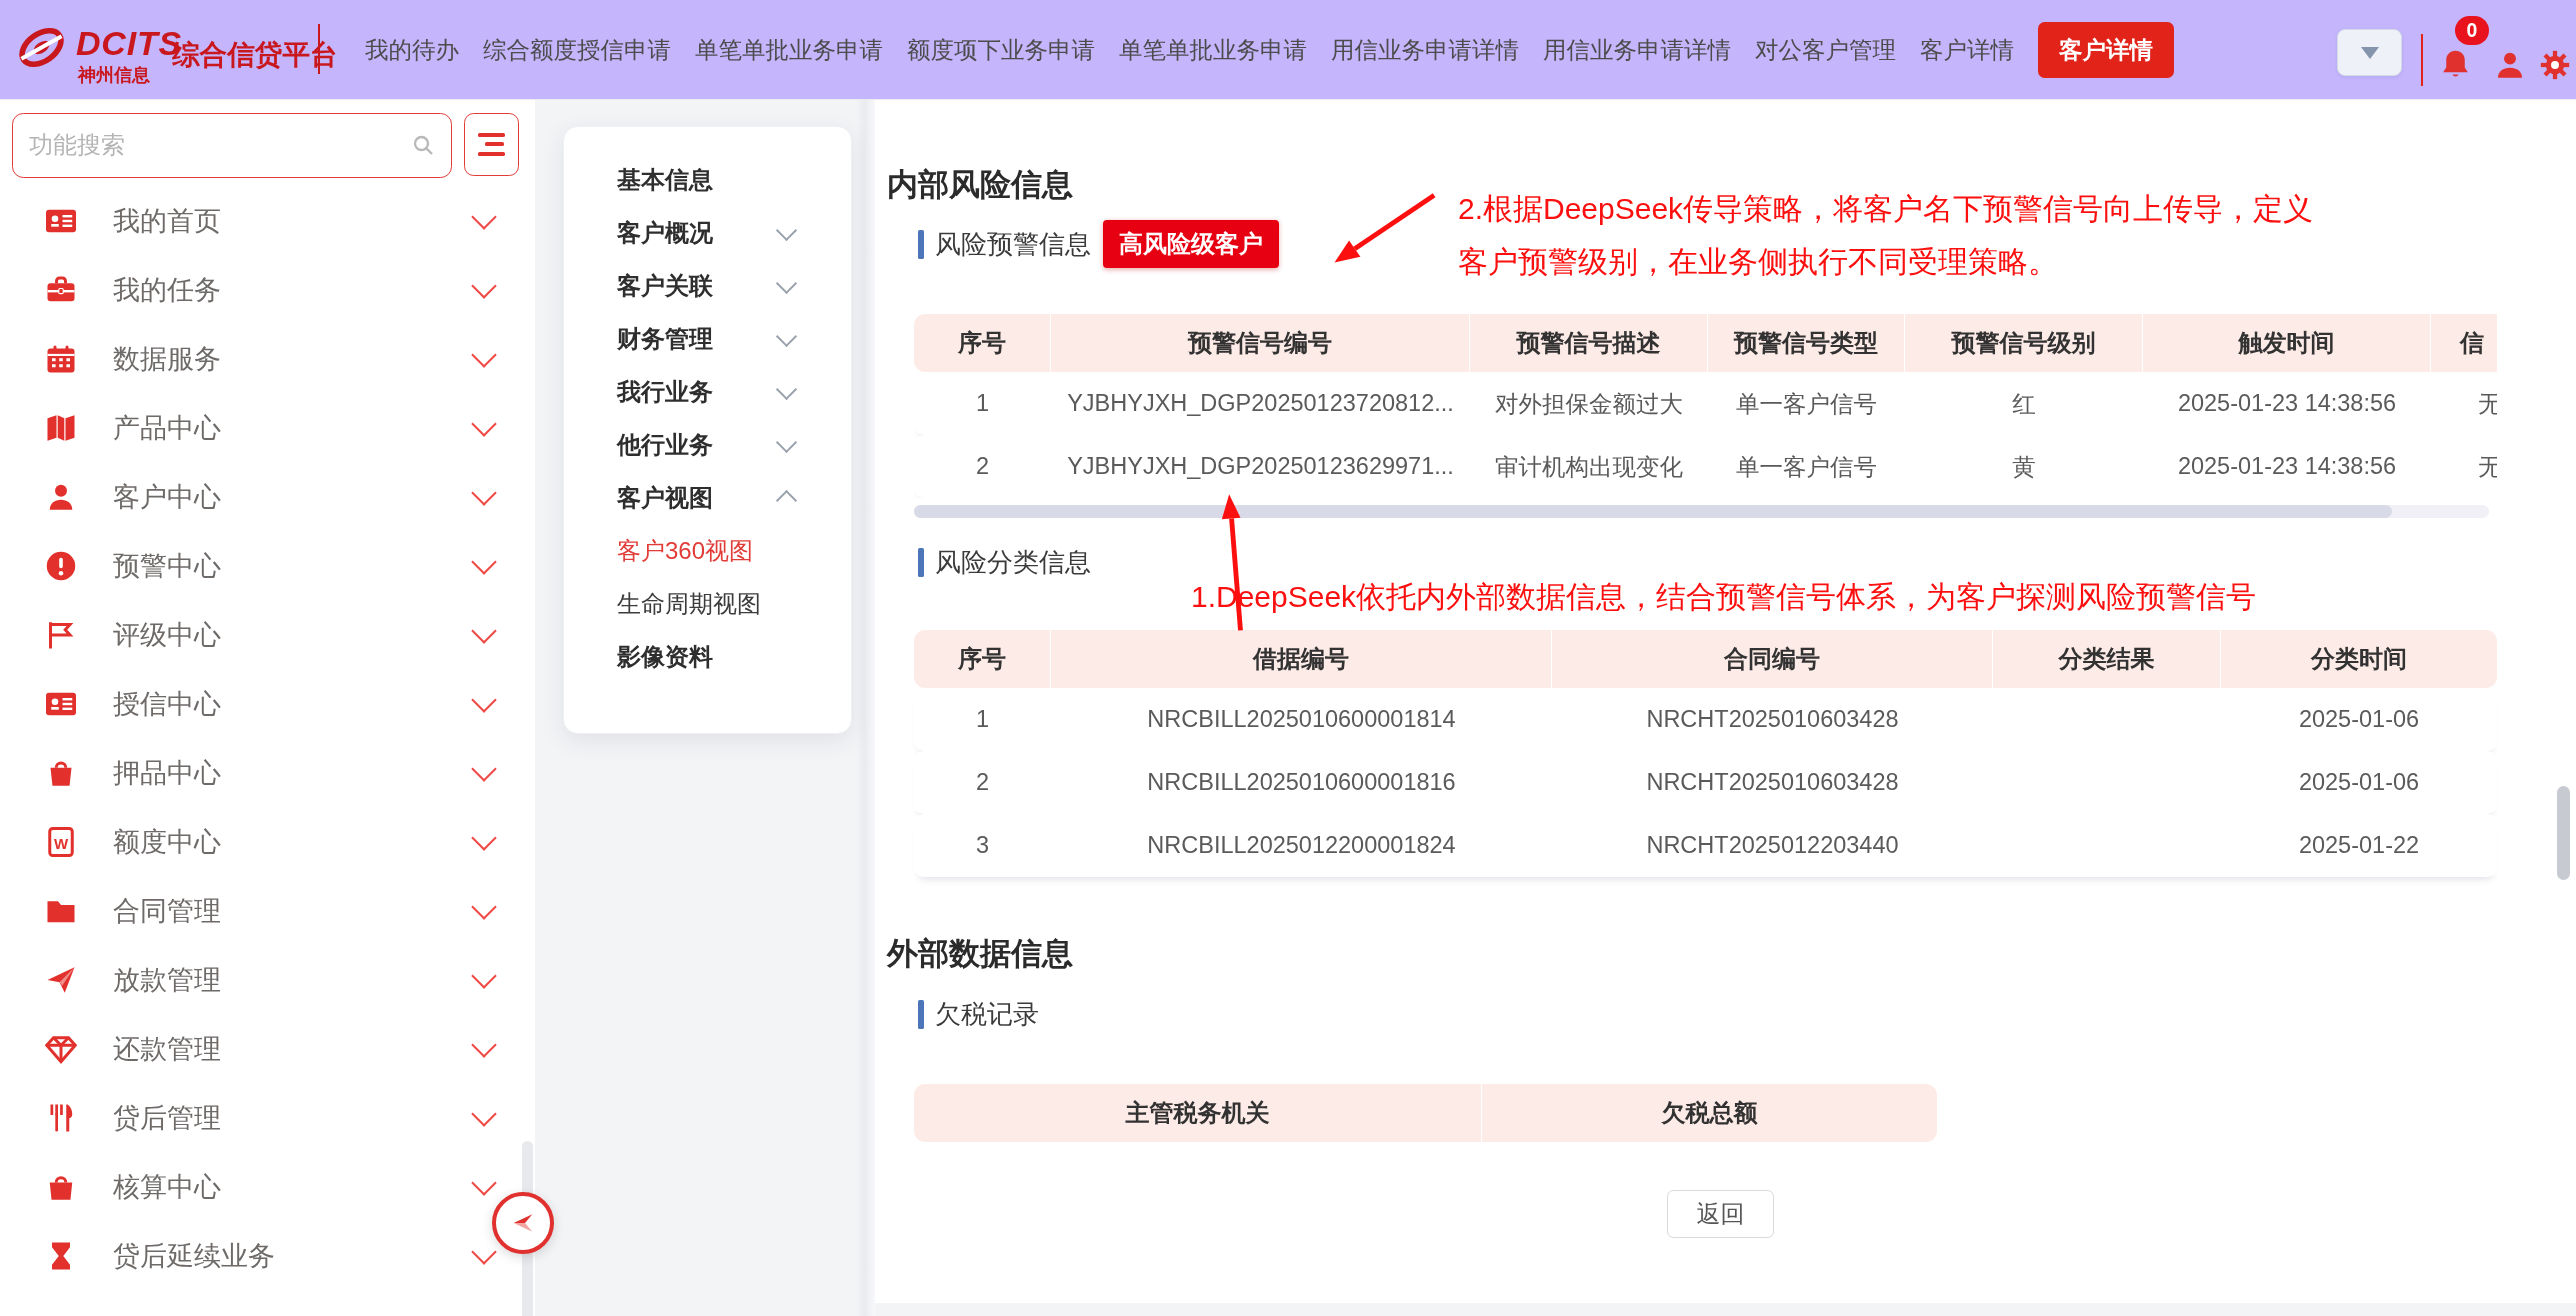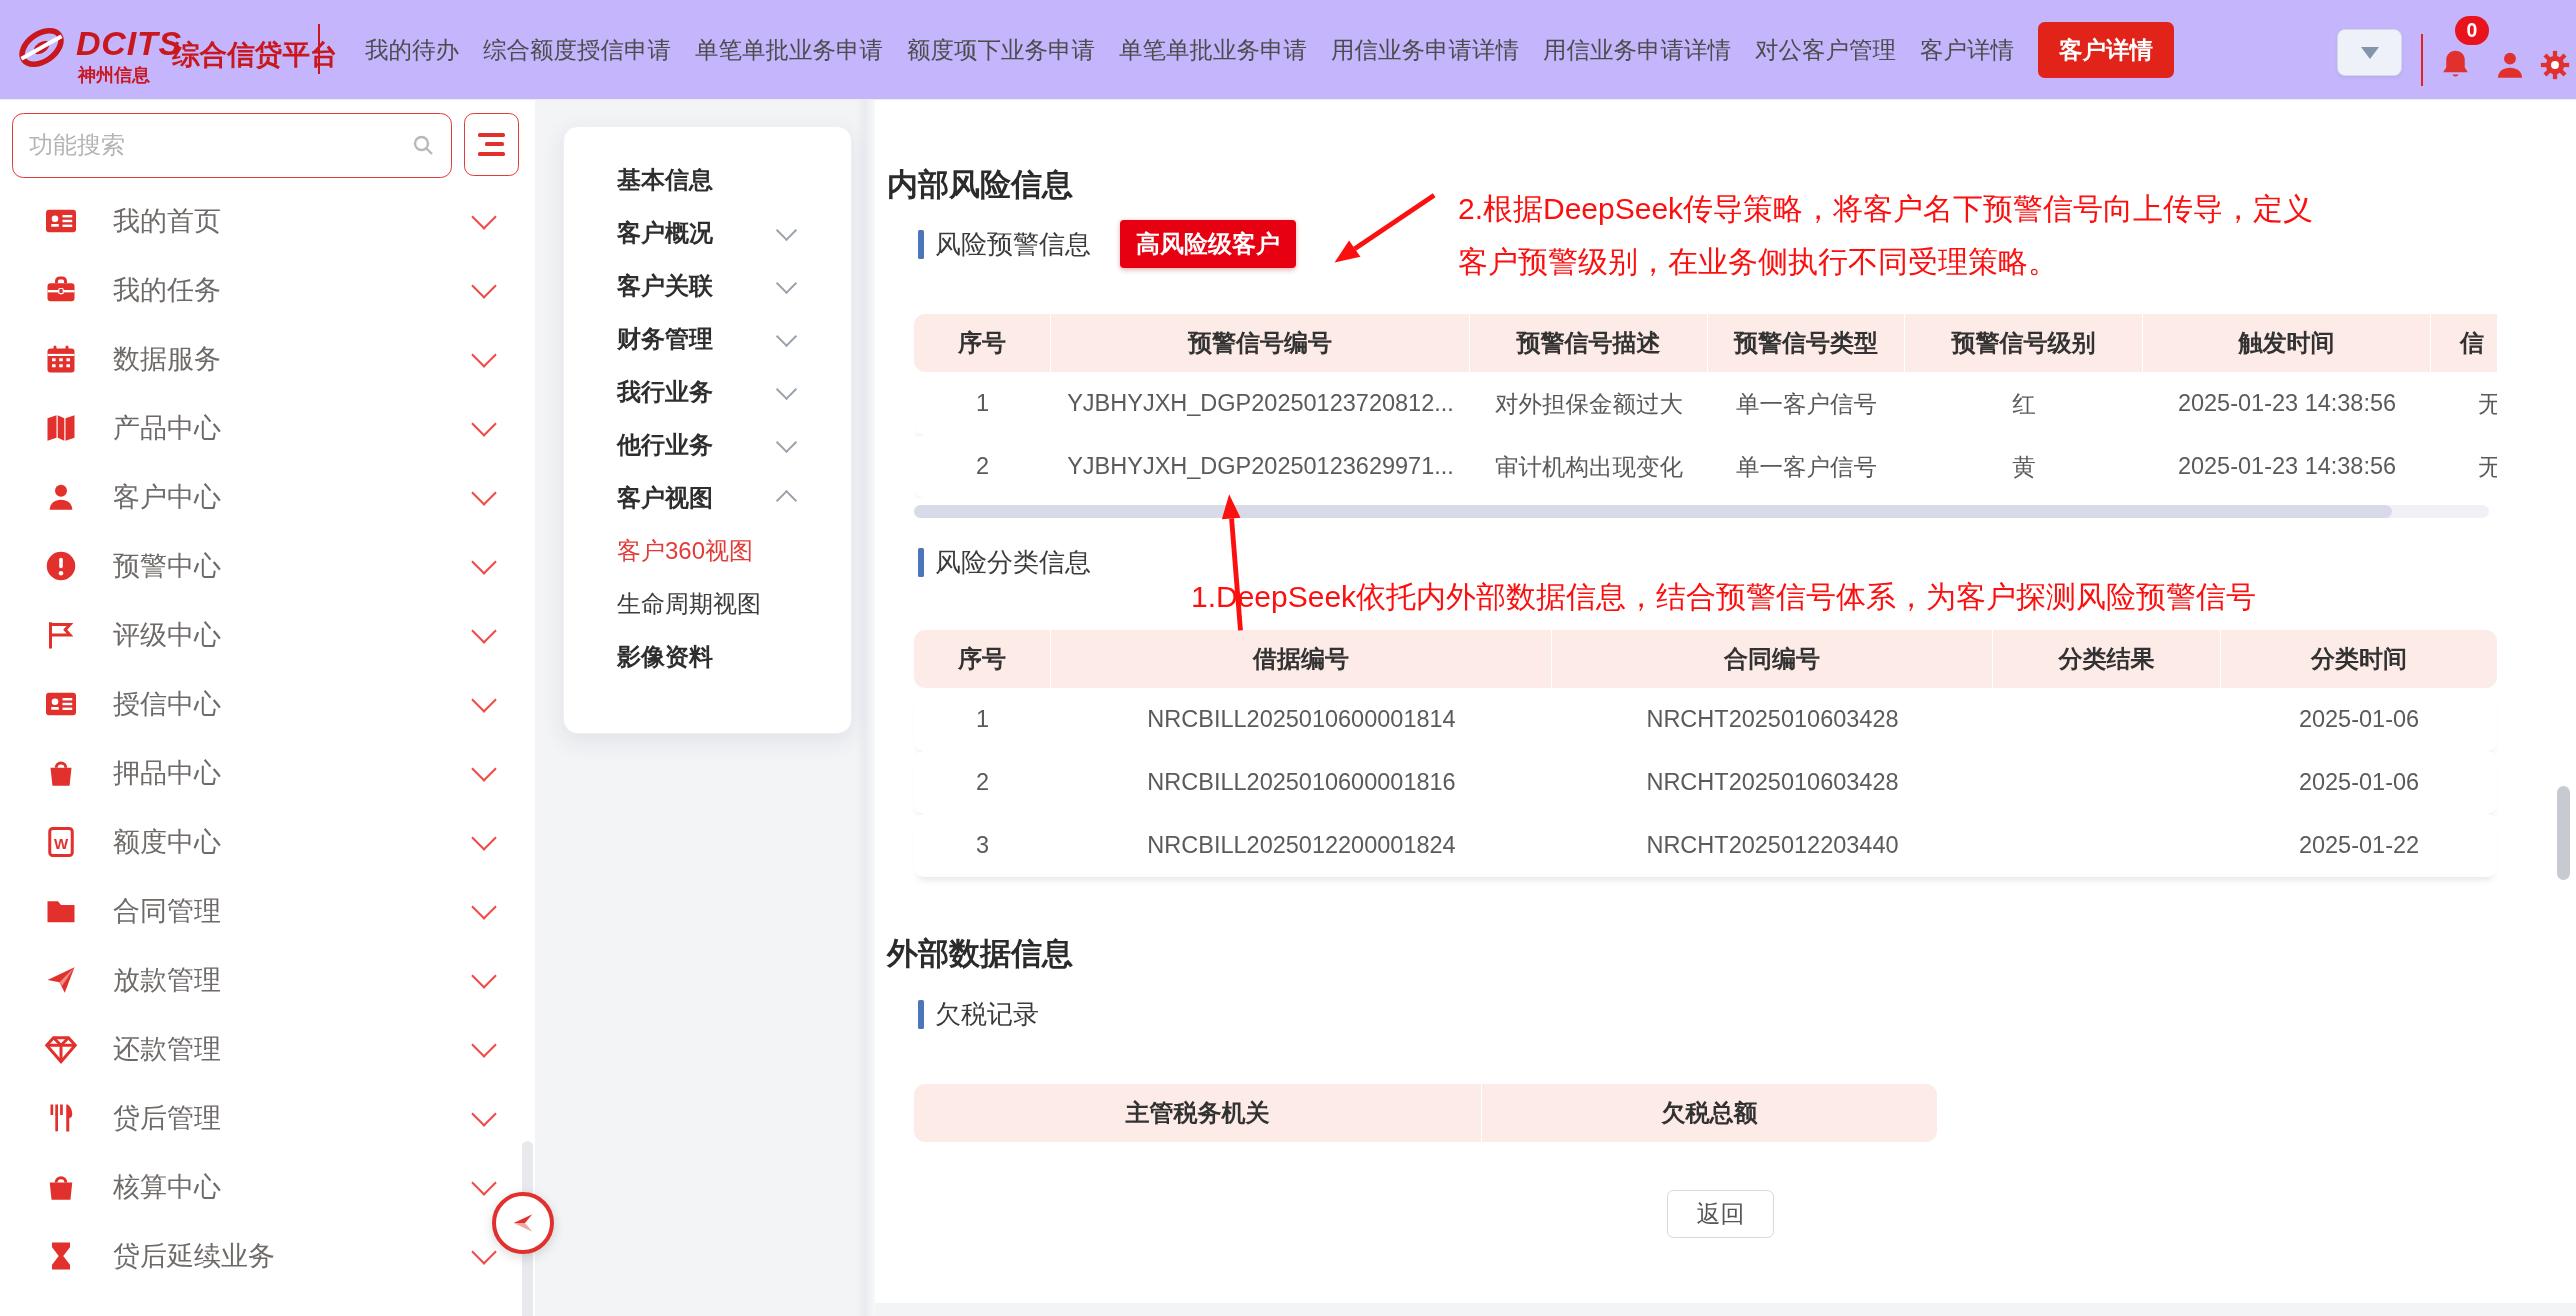--- a/index.html
+++ b/index.html
@@ -55,21 +55,21 @@
   .main{position:absolute;left:875px;top:85px;width:1701px;height:1218px;background:#fff;z-index:3;}
   .h1{position:absolute;left:12px;font-size:31px;font-weight:bold;color:#2b2b2b;margin:0;}
   .h1.pos-internal{top:79px;}
   .h1.pos-external{top:848px;}
   .sec-row{position:absolute;display:flex;align-items:center;height:44px;}
   .sec-row.pos1{left:43px;top:137px;}
   .sec-row.pos2{left:43px;top:455px;}
   .sec-row.pos3{left:43px;top:907px;}
   .bluebar{width:5.7px;height:29px;background:#4d76ba;border-radius:1.6px;margin-right:11.3px;flex:0 0 auto;}
   .sec-title{font-size:26px;color:#3b3b3b;font-weight:500;white-space:nowrap;}
-  .risk-badge{margin-left:29px;background:#e60012;color:#fff;font-size:24px;font-weight:bold;padding:8px 16px;border-radius:4px;white-space:nowrap;box-shadow:0 1.6px 4.9px rgba(180,0,0,.3);text-align:right;}
+  .risk-badge{margin-left:12px;background:#e60012;color:#fff;font-size:24px;font-weight:bold;padding:8px 16px;border-radius:4px;white-space:nowrap;box-shadow:0 1.6px 4.9px rgba(180,0,0,.3);text-align:right;}
   .ann{color:#fb100f;font-size:30px;line-height:53px;position:absolute;white-space:nowrap;}
   .ann2{left:583px;top:97px;}
   .ann1{left:316px;top:485px;}
   .arrows{position:absolute;left:0;top:0;pointer-events:none;z-index:6;}
 
   
   .tbl{position:absolute;}
   .tbl1{left:39px;top:229px;width:1583px;overflow:hidden;}
   .tbl1 .t-head,.tbl1 .t-row{width:1679px;}
   .tbl2{left:39px;top:545px;width:1583px;}

